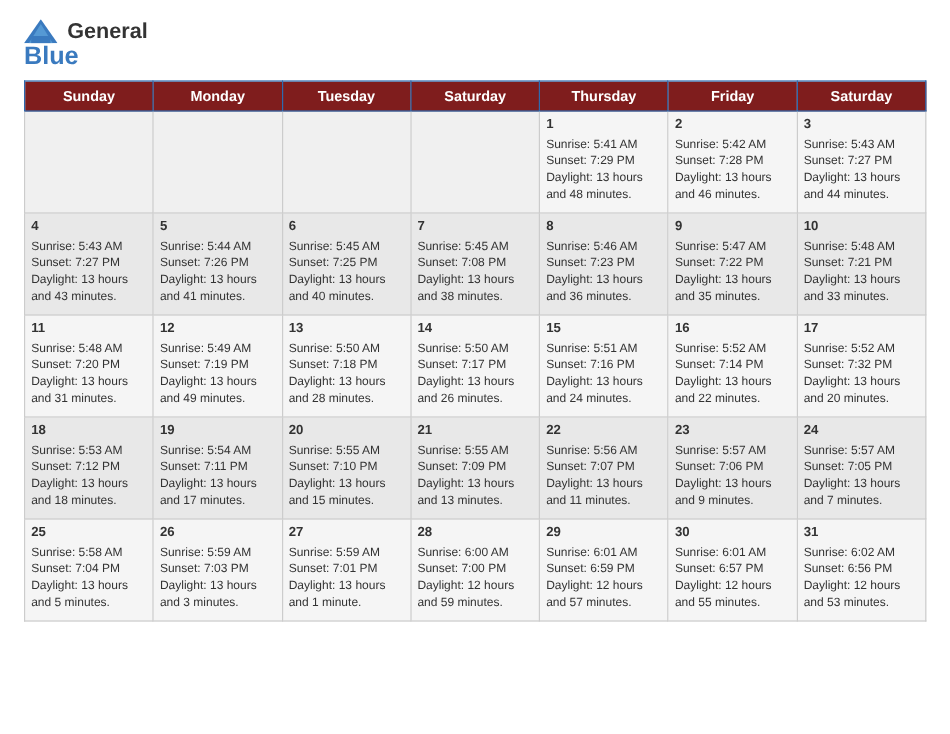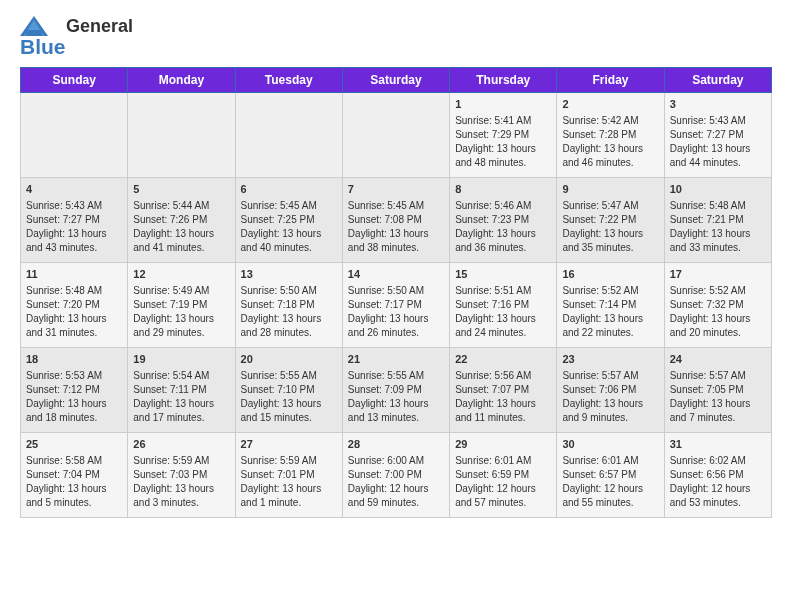--- a/index.html
+++ b/index.html
@@ -34,42 +34,42 @@
       line-height: 1;
     }
     .logo-icon {
       width: 28px;
       height: 20px;
       display: inline-block;
     }
     .logo-top-row {
       display: flex;
       align-items: center;
-      gap: 18px;
+      gap: 8px;
     }
     .title-area {
       text-align: right;
     }
     .month-title {
       font-size: 36px;
       font-weight: bold;
       color: #333;
       line-height: 1.1;
     }
     .location-title {
       font-size: 15px;
       color: #333;
     }
     table {
       width: 100%;
       border-collapse: collapse;
       table-layout: fixed;
     }
     thead th {
-      background-color: #6d28d9;
+      background-color: #7f1d1d;
       color: #fff;
       font-size: 12px;
       font-weight: bold;
       padding: 5px 4px;
       text-align: center;
       border: 1px solid #2d6aaf;
     }
     tbody td {
       border: 1px solid #ccc;
       vertical-align: top;
@@ -139,21 +139,21 @@
         <td><span class="day-num">4</span><span>Sunrise: 5:43 AM</span><br><span>Sunset: 7:27 PM</span><br><span>Daylight: 13 hours and 43 minutes.</span></td>
         <td><span class="day-num">5</span><span>Sunrise: 5:44 AM</span><br><span>Sunset: 7:26 PM</span><br><span>Daylight: 13 hours and 41 minutes.</span></td>
         <td><span class="day-num">6</span><span>Sunrise: 5:45 AM</span><br><span>Sunset: 7:25 PM</span><br><span>Daylight: 13 hours and 40 minutes.</span></td>
         <td><span class="day-num">7</span><span>Sunrise: 5:45 AM</span><br><span>Sunset: 7:08 PM</span><br><span>Daylight: 13 hours and 38 minutes.</span></td>
         <td><span class="day-num">8</span><span>Sunrise: 5:46 AM</span><br><span>Sunset: 7:23 PM</span><br><span>Daylight: 13 hours and 36 minutes.</span></td>
         <td><span class="day-num">9</span><span>Sunrise: 5:47 AM</span><br><span>Sunset: 7:22 PM</span><br><span>Daylight: 13 hours and 35 minutes.</span></td>
         <td><span class="day-num">10</span><span>Sunrise: 5:48 AM</span><br><span>Sunset: 7:21 PM</span><br><span>Daylight: 13 hours and 33 minutes.</span></td>
       </tr>
       <tr>
         <td><span class="day-num">11</span><span>Sunrise: 5:48 AM</span><br><span>Sunset: 7:20 PM</span><br><span>Daylight: 13 hours and 31 minutes.</span></td>
-        <td><span class="day-num">12</span><span>Sunrise: 5:49 AM</span><br><span>Sunset: 7:19 PM</span><br><span>Daylight: 13 hours and 29 minutes.</span></td>
+        <td><span class="day-num">12</span><span>Sunrise: 5:49 AM</span><br><span>Sunset: 7:19 PM</span><br><span>Daylight: 13 hours and 49 minutes.</span></td>
         <td><span class="day-num">13</span><span>Sunrise: 5:50 AM</span><br><span>Sunset: 7:18 PM</span><br><span>Daylight: 13 hours and 28 minutes.</span></td>
         <td><span class="day-num">14</span><span>Sunrise: 5:50 AM</span><br><span>Sunset: 7:17 PM</span><br><span>Daylight: 13 hours and 26 minutes.</span></td>
         <td><span class="day-num">15</span><span>Sunrise: 5:51 AM</span><br><span>Sunset: 7:16 PM</span><br><span>Daylight: 13 hours and 24 minutes.</span></td>
         <td><span class="day-num">16</span><span>Sunrise: 5:52 AM</span><br><span>Sunset: 7:14 PM</span><br><span>Daylight: 13 hours and 22 minutes.</span></td>
         <td><span class="day-num">17</span><span>Sunrise: 5:52 AM</span><br><span>Sunset: 7:32 PM</span><br><span>Daylight: 13 hours and 20 minutes.</span></td>
       </tr>
       <tr>
         <td><span class="day-num">18</span><span>Sunrise: 5:53 AM</span><br><span>Sunset: 7:12 PM</span><br><span>Daylight: 13 hours and 18 minutes.</span></td>
         <td><span class="day-num">19</span><span>Sunrise: 5:54 AM</span><br><span>Sunset: 7:11 PM</span><br><span>Daylight: 13 hours and 17 minutes.</span></td>
         <td><span class="day-num">20</span><span>Sunrise: 5:55 AM</span><br><span>Sunset: 7:10 PM</span><br><span>Daylight: 13 hours and 15 minutes.</span></td>

